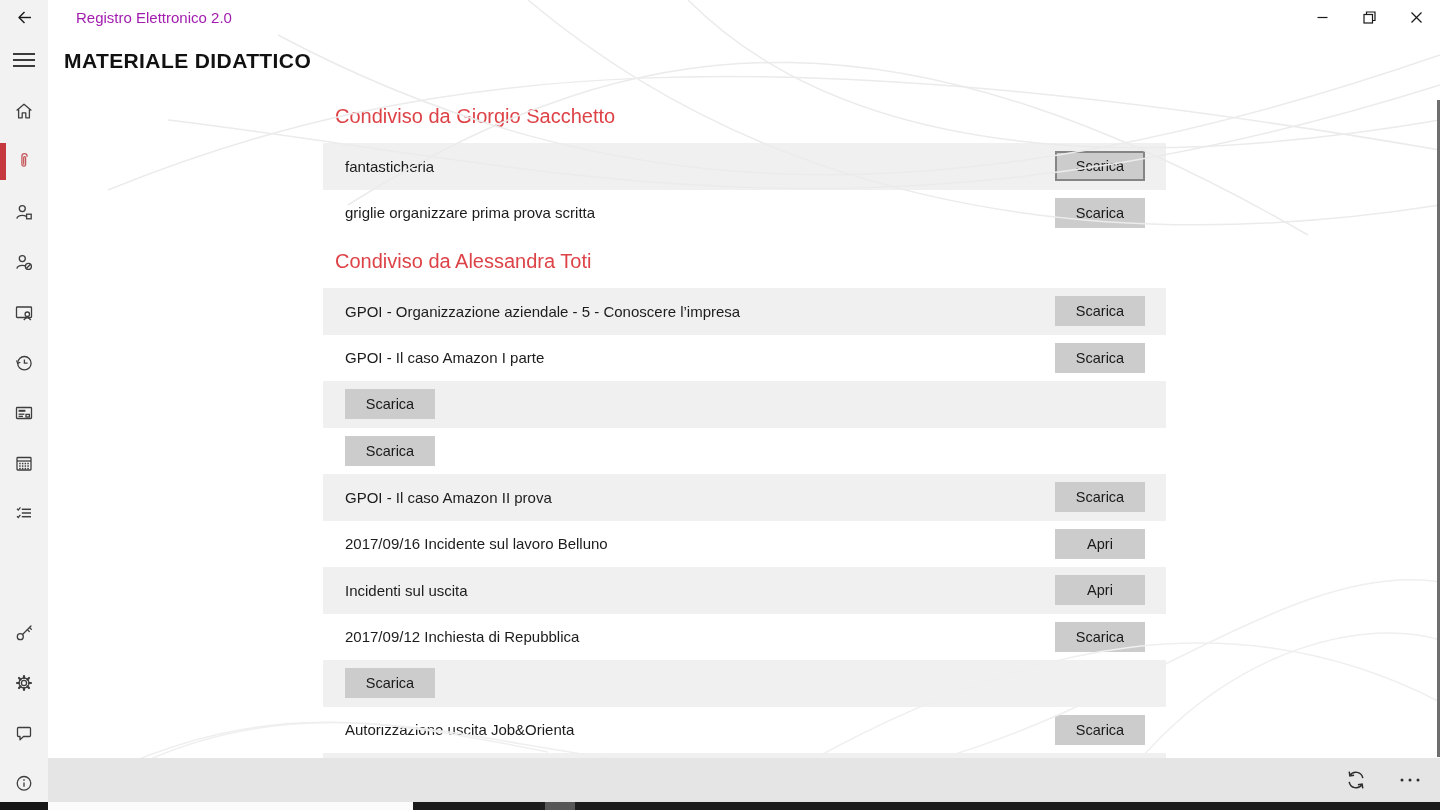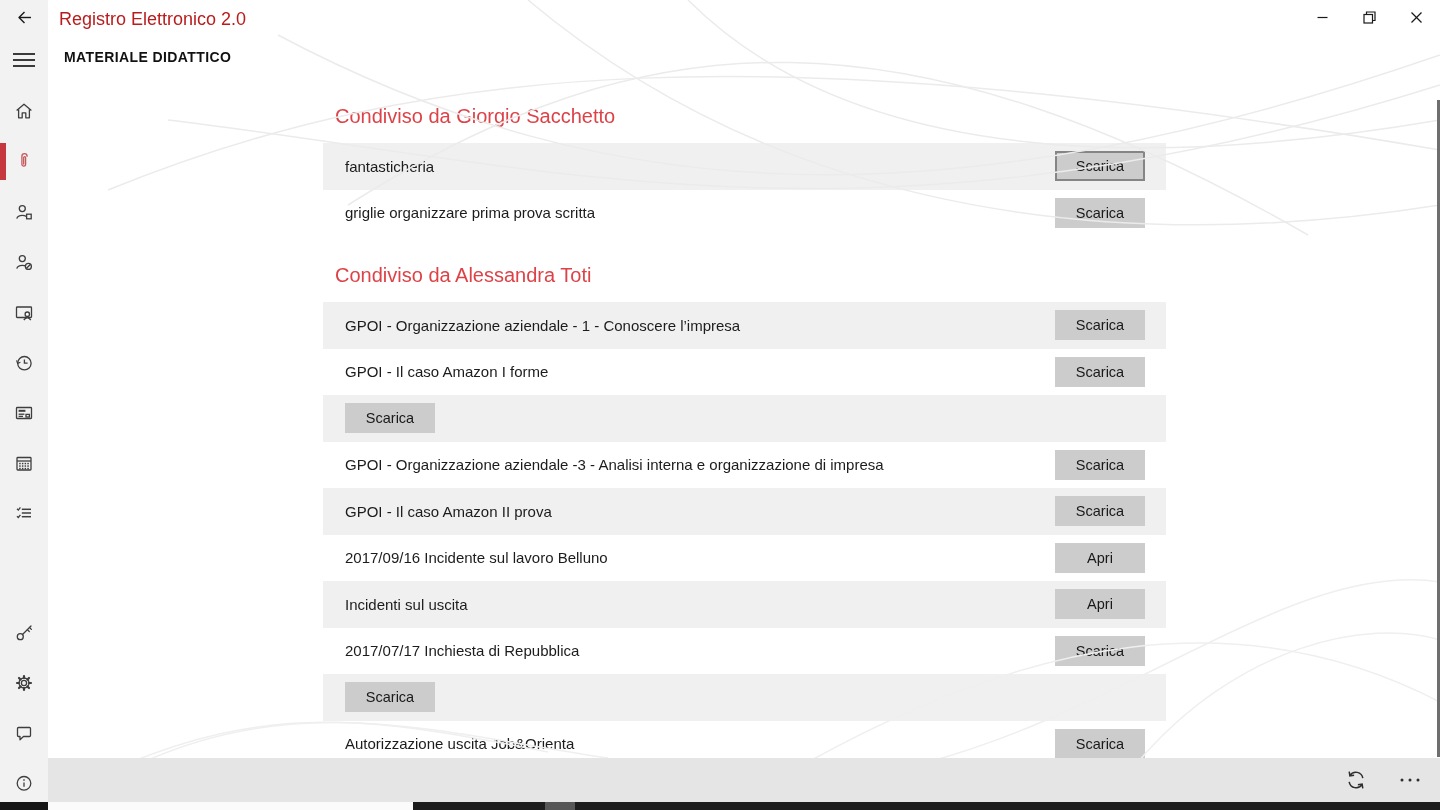--- a/index.html
+++ b/index.html
@@ -8,31 +8,31 @@
     font-family:"Liberation Sans", sans-serif;background:#ffffff;color:#1b1b1b;
     -webkit-font-smoothing:antialiased;
   }
   
   .sidebar{position:absolute;left:0;top:0;width:48px;height:802px;background:#f2f2f2;z-index:5;}
   .back-btn{position:absolute;left:0;top:0;width:48px;height:34px;display:flex;align-items:center;justify-content:center;cursor:pointer;}
   .hamburger{position:absolute;left:0;top:44px;width:48px;height:32px;display:flex;align-items:center;justify-content:center;cursor:pointer;}
   .nav-item{position:absolute;left:0;width:48px;height:40px;display:flex;align-items:center;justify-content:center;cursor:pointer;}
   .sel-bar{position:absolute;left:0;top:143px;width:6px;height:37px;background:#c5383e;}
   
-  .window-title{position:absolute;left:59px;top:9px;font-size:18px;color:#b91c1c;z-index:6;}
+  .window-title{position:absolute;left:76px;top:9px;font-size:15px;color:#a21caf;z-index:6;}
   .win-controls{position:absolute;right:0;top:0;height:34px;display:flex;z-index:7;}
   .win-btn{width:47px;height:34px;display:flex;align-items:center;justify-content:center;cursor:pointer;}
   
-  .page-heading{position:absolute;left:64px;top:49px;font-size:14px;font-weight:700;letter-spacing:.4px;color:#111;z-index:6;}
+  .page-heading{position:absolute;left:64px;top:49px;font-size:21px;font-weight:700;letter-spacing:.4px;color:#111;z-index:6;}
   
   .curves{position:absolute;left:48px;top:0;width:1392px;height:810px;z-index:3;pointer-events:none;}
   
   .content{position:absolute;left:323px;top:80px;width:843px;z-index:2;}
   .section-title{font-size:20px;font-weight:400;color:#dd4247;margin:22px 0 13px 12px;line-height:28px;}
-  .section + .section .section-title{margin-top:25px;}
+  .section + .section .section-title{margin-top:11px;}
   .row{display:flex;align-items:center;justify-content:space-between;height:46.5px;padding:0 21px 0 22px;box-sizing:border-box;}
   .row.alt{background:#f0f0f0;}
   .row-label{font-size:15px;color:#1c1c1c;white-space:pre;}
   .action-btn{width:90px;height:30px;flex:0 0 90px;background:#cccccc;border:2px solid transparent;
     box-sizing:border-box;font-family:"Liberation Sans",sans-serif;font-size:14.5px;color:#191919;cursor:pointer;line-height:1;}
   .action-btn.focused{border-color:#858585;}
   .row.partial{height:46.5px;}
   
   .bottom-bar{position:absolute;left:48px;top:758px;width:1392px;height:44px;background:#e5e5e5;z-index:8;}
   .bar-btn{position:absolute;top:0;width:46px;height:44px;display:flex;align-items:center;justify-content:center;cursor:pointer;}
@@ -107,48 +107,47 @@
         <button class="action-btn focused">Scarica</button>
       </div>
       <div class="row">
         <span class="row-label">griglie organizzare prima prova scritta</span>
         <button class="action-btn">Scarica</button>
       </div>
     </section>
     <section class="section">
       <h2 class="section-title">Condiviso da Alessandra Toti</h2>
       <div class="row alt">
-        <span class="row-label">GPOI - Organizzazione aziendale - 1 - Conoscere l’impresa</span>
-        <button class="action-btn">Scarica</button>
-      </div>
-      <div class="row">
-        <span class="row-label">GPOI - Il caso Amazon I forme</span>
-        <button class="action-btn">Scarica</button>
-      </div>
-      <div class="row alt">
-        <button class="action-btn">Scarica</button>
-      </div>
-      <div class="row">
-        <span class="row-label">GPOI - Organizzazione aziendale -3 - Analisi interna e organizzazione di impresa</span>
+        <span class="row-label">GPOI - Organizzazione aziendale - 5 - Conoscere l’impresa</span>
+        <button class="action-btn">Scarica</button>
+      </div>
+      <div class="row">
+        <span class="row-label">GPOI - Il caso Amazon I parte</span>
+        <button class="action-btn">Scarica</button>
+      </div>
+      <div class="row alt">
+        <button class="action-btn">Scarica</button>
+      </div>
+      <div class="row">
         <button class="action-btn">Scarica</button>
       </div>
       <div class="row alt">
         <span class="row-label">GPOI - Il caso Amazon II prova</span>
         <button class="action-btn">Scarica</button>
       </div>
       <div class="row">
         <span class="row-label">2017/09/16 Incidente sul lavoro Belluno</span>
         <button class="action-btn">Apri</button>
       </div>
       <div class="row alt">
         <span class="row-label">Incidenti sul uscita</span>
         <button class="action-btn">Apri</button>
       </div>
       <div class="row">
-        <span class="row-label">2017/07/17 Inchiesta di Repubblica</span>
+        <span class="row-label">2017/09/12 Inchiesta di Repubblica</span>
         <button class="action-btn">Scarica</button>
       </div>
       <div class="row alt">
         <button class="action-btn">Scarica</button>
       </div>
       <div class="row">
         <span class="row-label">Autorizzazione uscita Job&amp;Orienta</span>
         <button class="action-btn">Scarica</button>
       </div>
       <div class="row alt partial"></div>

